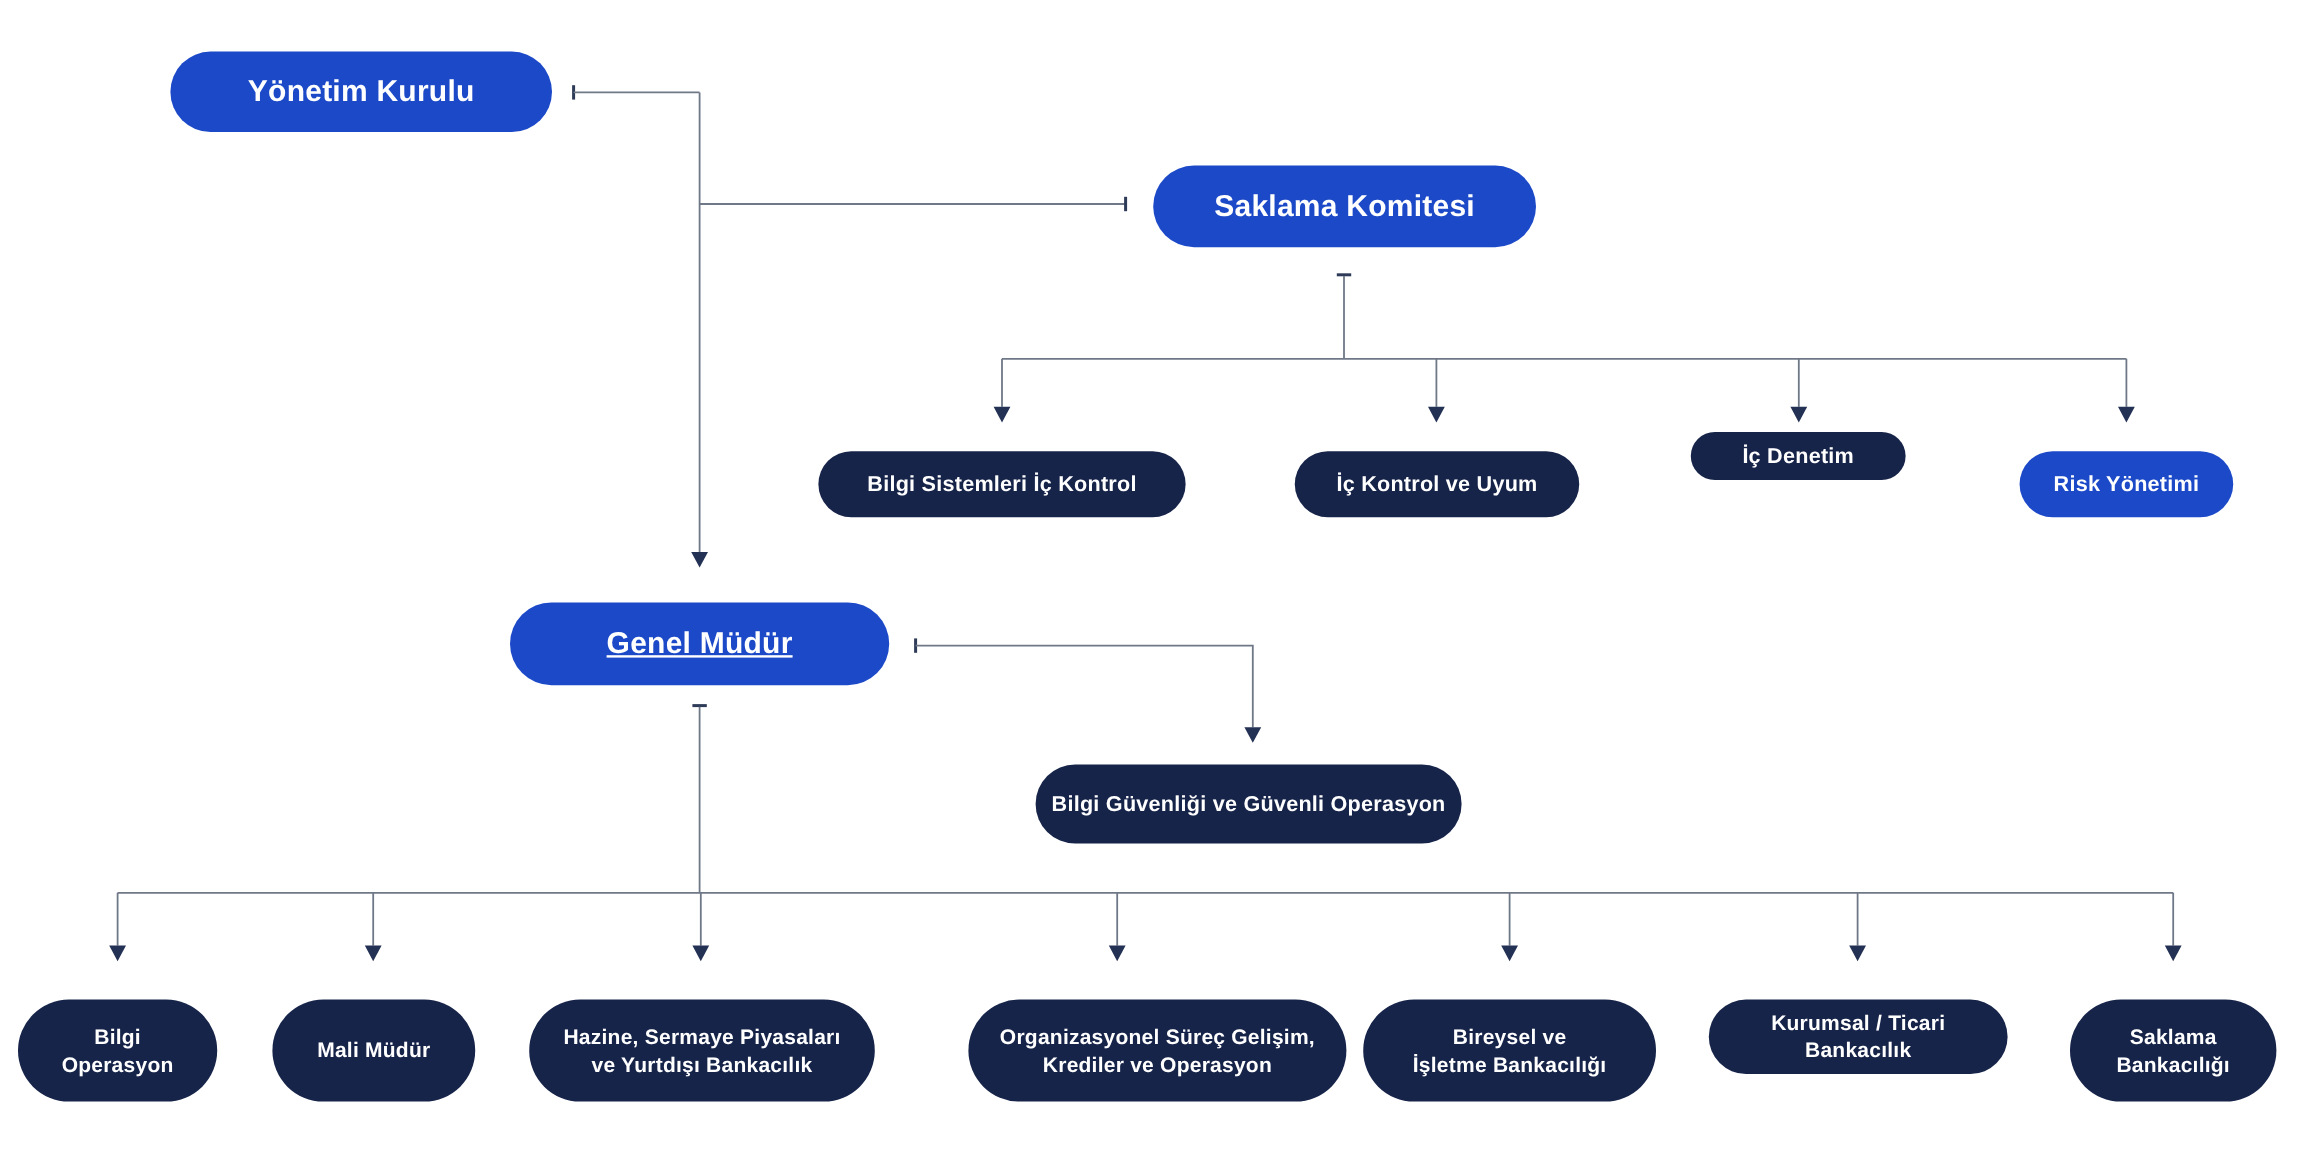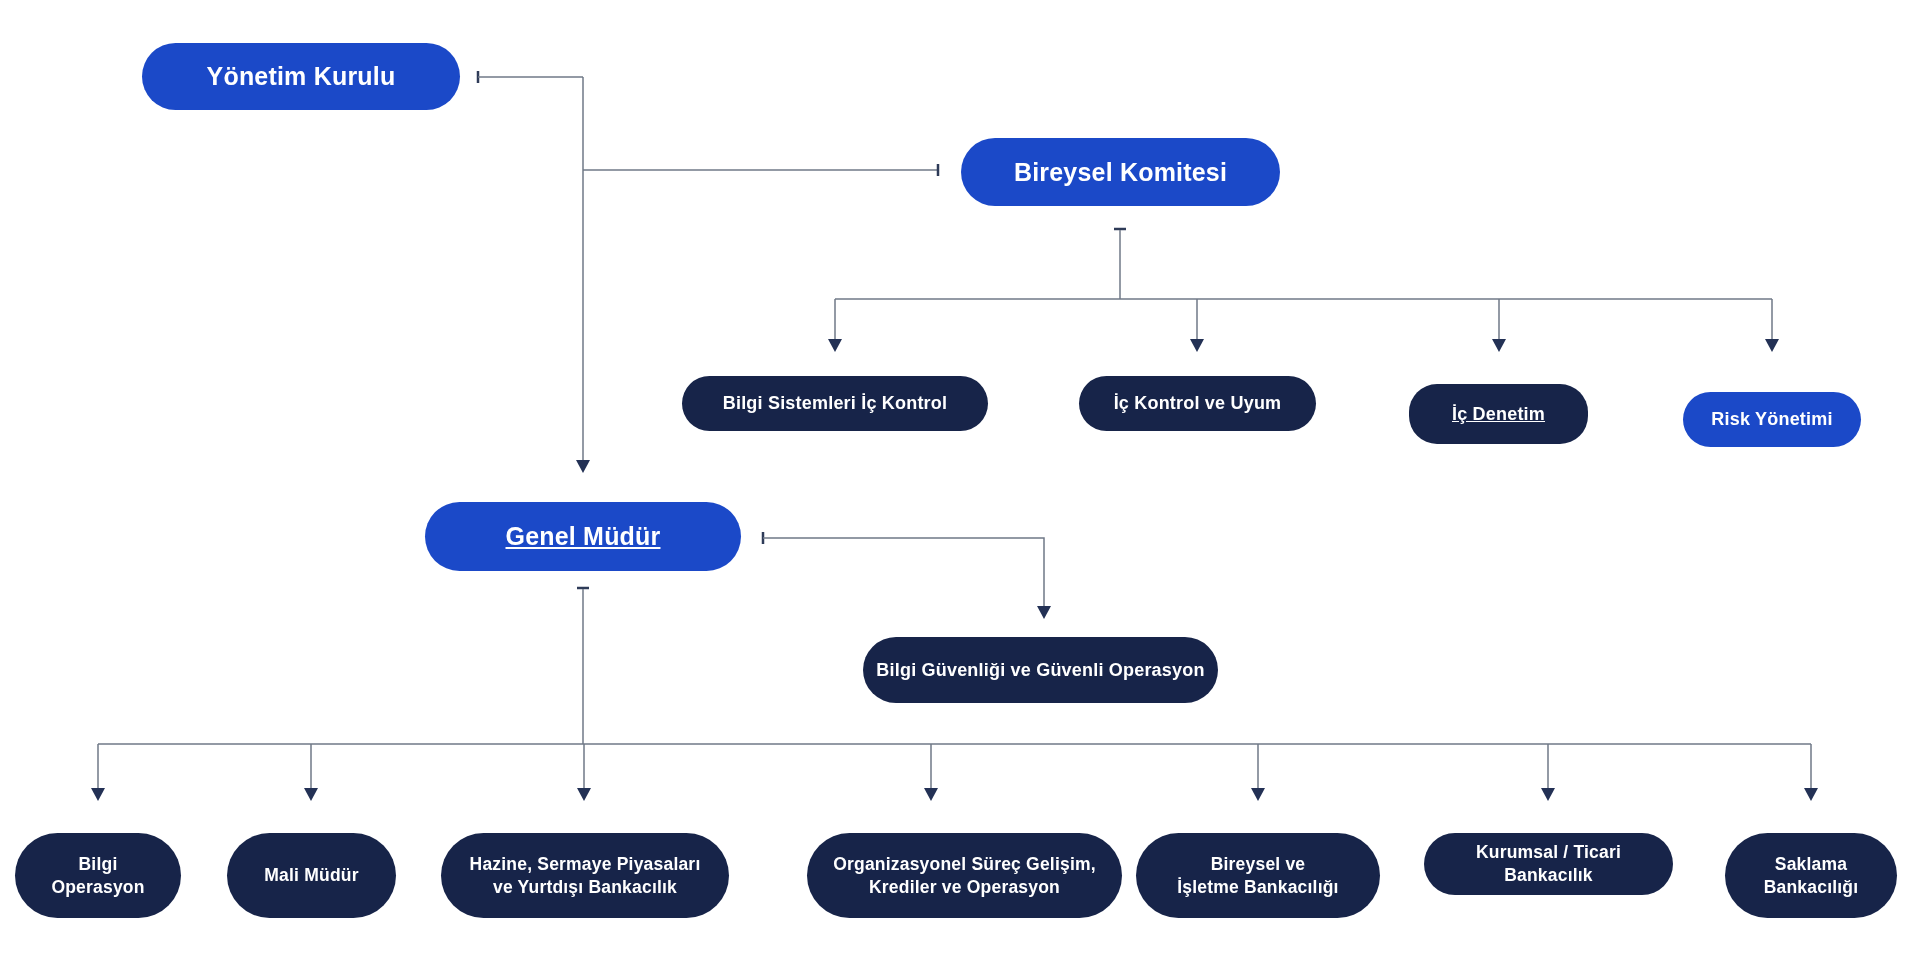--- a/index.html
+++ b/index.html
@@ -42,22 +42,22 @@
 
   .lg { font-size: 25px; }
   .md { font-size: 18px; }
   .sm { font-size: 17.5px; line-height: 1.3; }
 
   
   #n-yonetim-kurulu            { left: 142px;  top: 43px;  width: 318px; height: 67px; border-radius: 34px; }
   #n-denetim-komitesi          { left: 961px;  top: 138px; width: 319px; height: 68px; border-radius: 34px; }
   #n-bilgi-sistemleri-ic-kontrol{ left: 682px; top: 376px; width: 306px; height: 55px; border-radius: 28px; }
   #n-ic-kontrol-ve-uyum        { left: 1079px; top: 376px; width: 237px; height: 55px; border-radius: 28px; }
-  #n-ic-denetim                { left: 1409px; top: 384px; width: 179px; height: 60px; border-radius: 28px; text-decoration: underline; }
-  #n-risk-yonetimi             { left: 1683px; top: 392px; width: 178px; height: 55px; border-radius: 28px; }
+  #n-ic-denetim                { left: 1409px; top: 360px; width: 179px; height: 40px; border-radius: 28px; }
+  #n-risk-yonetimi             { left: 1683px; top: 376px; width: 178px; height: 55px; border-radius: 28px; }
   #n-genel-mudur               { left: 425px;  top: 502px; width: 316px; height: 69px; border-radius: 35px; text-decoration: underline; }
   #n-bilgi-guvenligi           { left: 863px;  top: 637px; width: 355px; height: 66px; border-radius: 33px; }
   #n-bilgi-sistemleri          { left: 15px;   top: 833px; width: 166px; height: 85px; border-radius: 43px; }
   #n-mali-isler                { left: 227px;  top: 833px; width: 169px; height: 85px; border-radius: 43px; }
   #n-hazine                    { left: 441px;  top: 833px; width: 288px; height: 85px; border-radius: 43px; }
   #n-organizasyonel            { left: 807px;  top: 833px; width: 315px; height: 85px; border-radius: 43px; }
   #n-bireysel                  { left: 1136px; top: 833px; width: 244px; height: 85px; border-radius: 43px; }
   #n-kurumsal                  { left: 1424px; top: 833px; width: 249px; height: 62px; border-radius: 43px; }
   #n-saklama                   { left: 1725px; top: 833px; width: 172px; height: 85px; border-radius: 43px; }
 </style>
@@ -109,21 +109,21 @@
     <polygon class="arrow" points="1251,788 1265,788 1258,801"></polygon>
     <polygon class="arrow" points="1541,788 1555,788 1548,801"></polygon>
     <polygon class="arrow" points="1804,788 1818,788 1811,801"></polygon>
   </svg>
 
   <div class="node primary lg" id="n-yonetim-kurulu">
     <span class="label">Yönetim Kurulu</span>
   </div>
 
   <div class="node primary lg" id="n-denetim-komitesi">
-    <span class="label">Bireysel Komitesi</span>
+    <span class="label">Saklama Komitesi</span>
   </div>
 
   <div class="node dark md" id="n-bilgi-sistemleri-ic-kontrol">
     <span class="label">Bilgi Sistemleri İç Kontrol</span>
   </div>
 
   <div class="node dark md" id="n-ic-kontrol-ve-uyum">
     <span class="label">İç Kontrol ve Uyum</span>
   </div>
 

